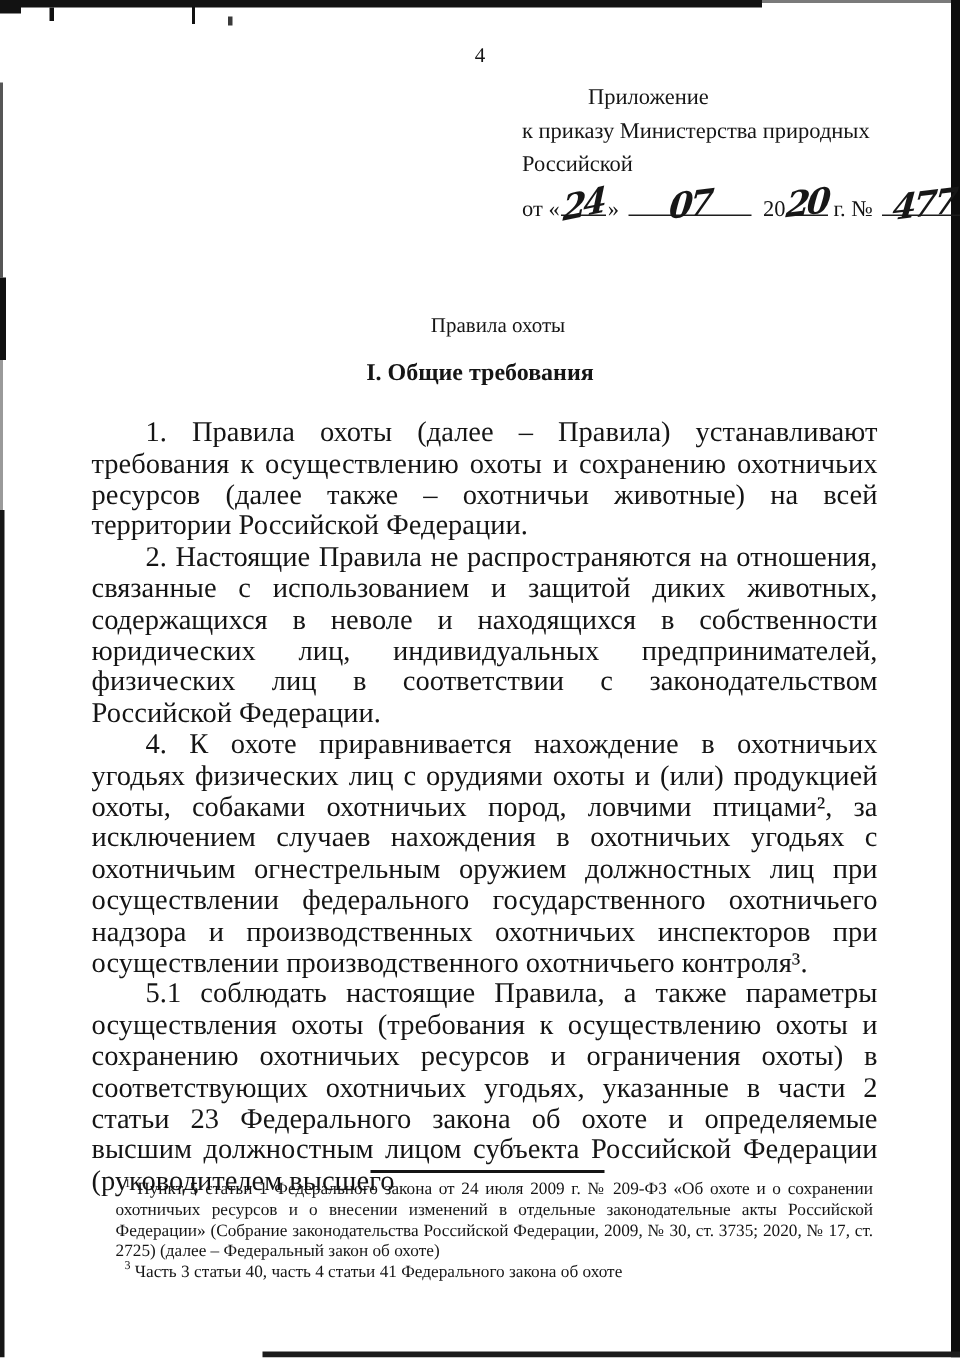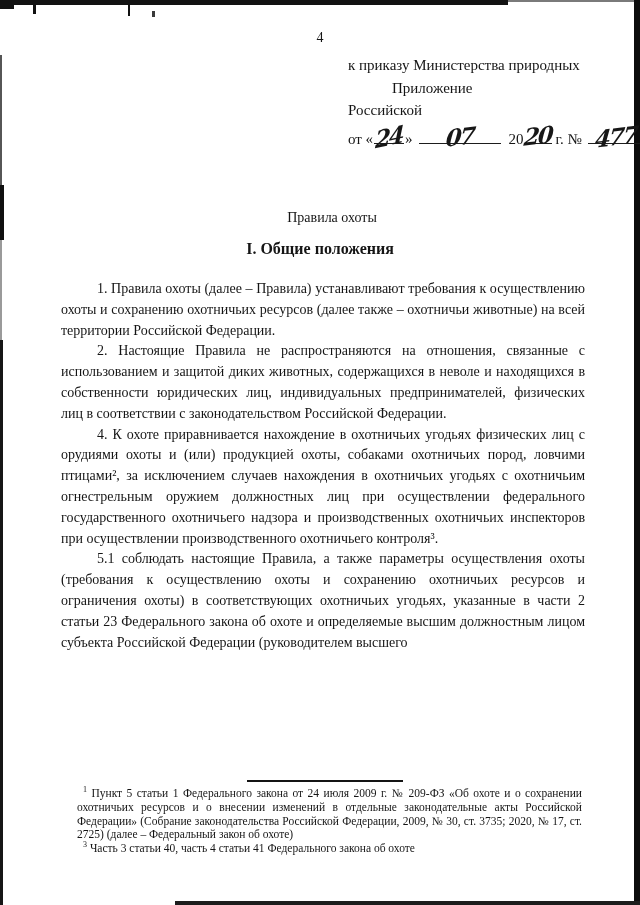--- a/index.html
+++ b/index.html
@@ -68,21 +68,21 @@
     position: absolute; top: 198px; left: 0; width: 100%;
     text-align: center; font-weight: normal; font-size: 14px; margin: 12px;
   }
   .doc-section {
     position: absolute; top: 240px; left: 0; width: 100%;
     text-align: center; font-weight: bold; font-size: 16px; margin: 0;
   }
 
   .body-text {
     position: absolute; top: 279px; left: 61px; right: 55px;
-    font-size: 14px; line-height: 20.8px; text-align: justify;
+    font-size: 19px; line-height: 20.8px; text-align: justify;
   }
   .para { margin: 0; text-indent: 36px; }
 
   .footnote-sep {
     position: absolute; top: 780px; left: 247px; width: 156px; height: 2px;
     background: #141414;
   }
   .footnotes {
     position: absolute; top: 787px; left: 77px; right: 58px;
     font-size: 11.5px; line-height: 13.8px; text-align: justify;
@@ -104,30 +104,30 @@
   <div class="art art-right"></div>
   <div class="art art-left-1"></div>
   <div class="art art-left-2"></div>
   <div class="art art-left-3"></div>
   <div class="art art-left-4"></div>
   <div class="art art-bottom"></div>
 
   <div class="page-number">4</div>
 
   <div class="header-block">
+    <div class="hline hline-first">Приложение</div>
     <div class="hline">к приказу Министерства природных</div>
-    <div class="hline hline-first">Приложение</div>
     <div class="hline">Российской</div>
     <div class="date-line">
       <span>от «</span><span class="blank blank-day"><span class="hw">24</span></span><span>»</span><span class="blank blank-month"><span class="hw">07</span></span><span class="year-printed">20</span><span class="blank blank-year"><span class="hw">20</span></span><span class="year-suffix">г. №</span><span class="blank blank-number"><span class="hw">477</span></span>
     </div>
   </div>
 
   <div class="doc-title">Правила охоты</div>
-  <div class="doc-section">I. Общие положения</div>
+  <div class="doc-section">I. Общие требования</div>
 
   <div class="body-text">
     <p class="para">1. Правила охоты (далее – Правила) устанавливают требования к осуществлению охоты и сохранению охотничьих ресурсов (далее также – охотничьи животные) на всей территории Российской Федерации.</p>
     <p class="para">2. Настоящие Правила не распространяются на отношения, связанные с использованием и защитой диких животных, содержащихся в неволе и находящихся в собственности юридических лиц, индивидуальных предпринимателей, физических лиц в соответствии с законодательством Российской Федерации.</p>
     <p class="para">4. К охоте приравнивается нахождение в охотничьих угодьях физических лиц с орудиями охоты и (или) продукцией охоты, собаками охотничьих пород, ловчими птицами², за исключением случаев нахождения в охотничьих угодьях с охотничьим огнестрельным оружием должностных лиц при осуществлении федерального государственного охотничьего надзора и производственных охотничьих инспекторов при осуществлении производственного охотничьего контроля³.</p>
     <p class="para">5.1 соблюдать настоящие Правила, а также параметры осуществления охоты (требования к осуществлению охоты и сохранению охотничьих ресурсов и ограничения охоты) в соответствующих охотничьих угодьях, указанные в части 2 статьи 23 Федерального закона об охоте и определяемые высшим должностным лицом субъекта Российской Федерации (руководителем высшего</p>
   </div>
 
   <div class="footnote-sep"></div>
   <div class="footnotes">

